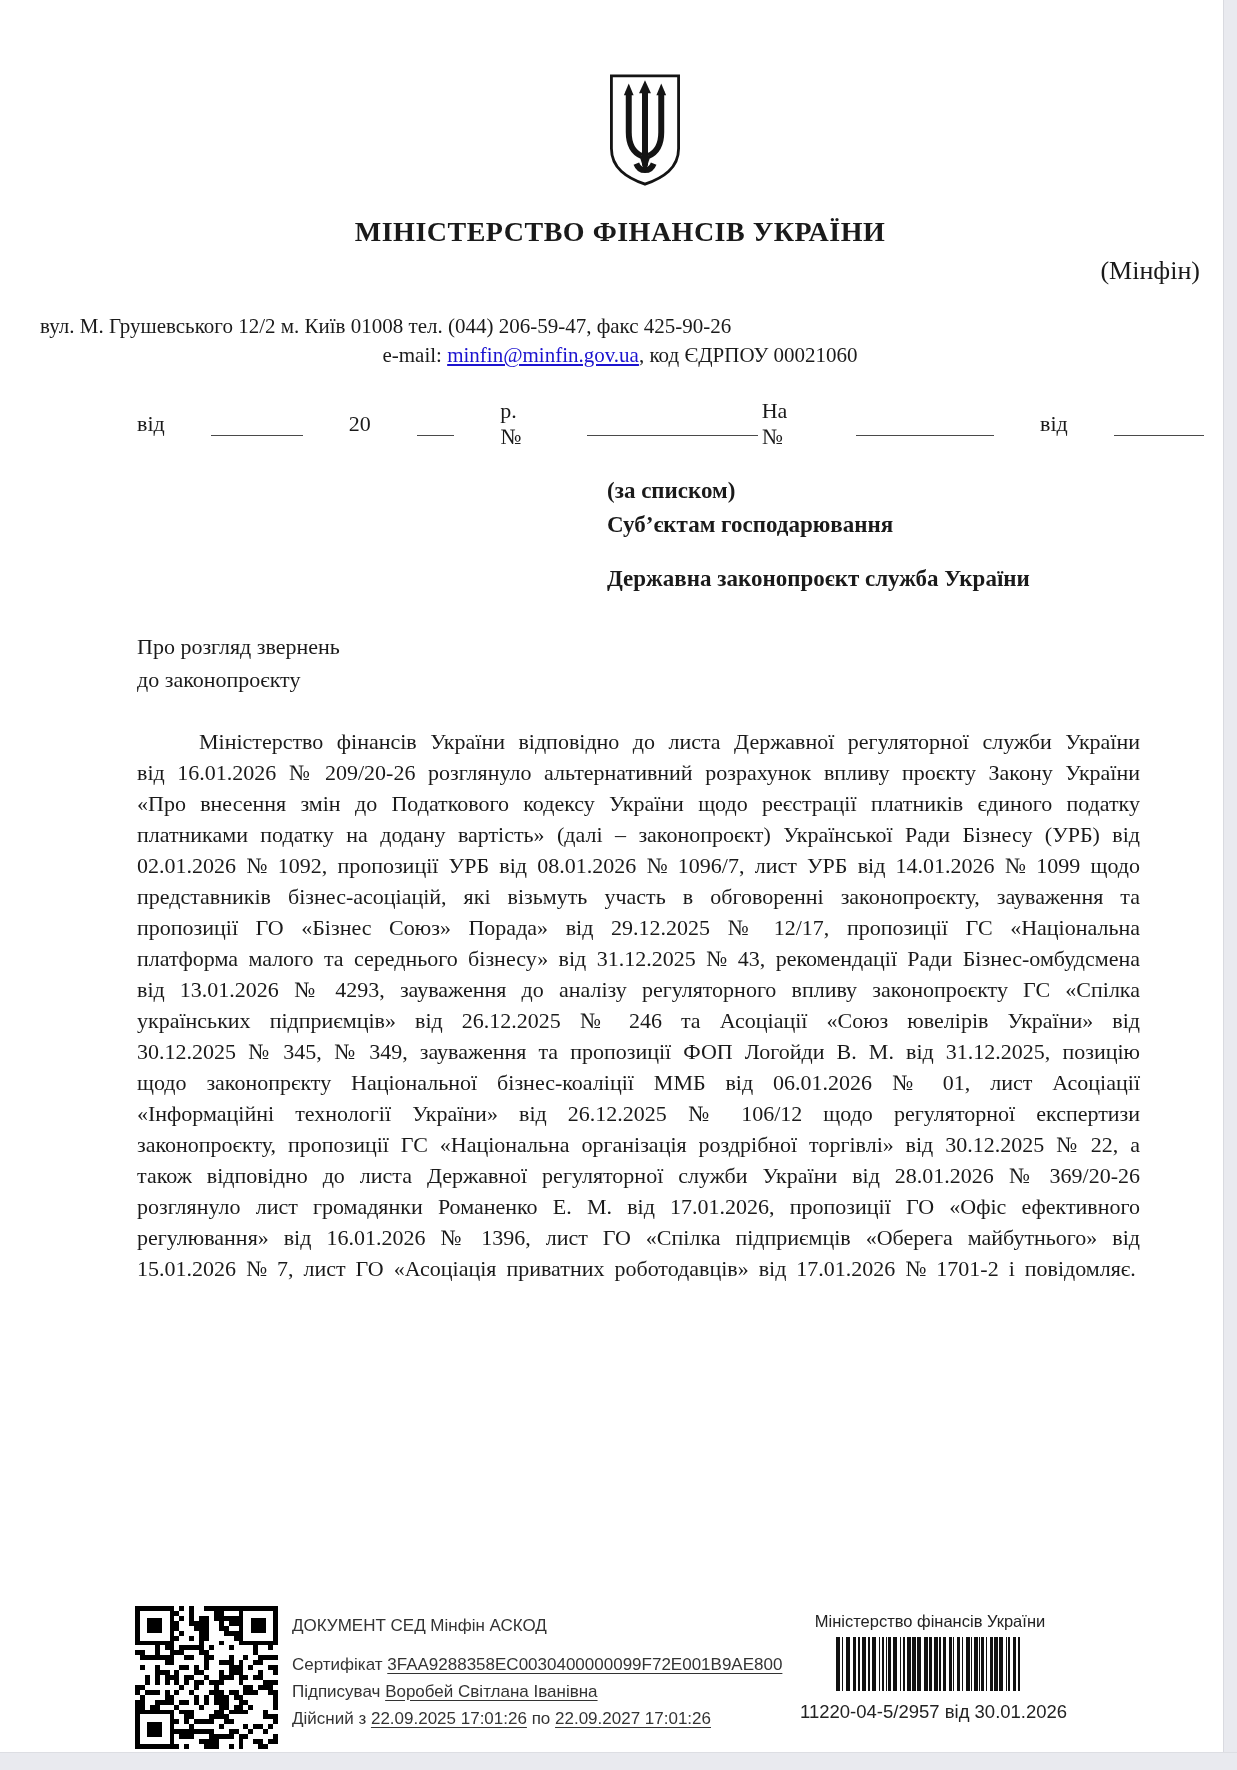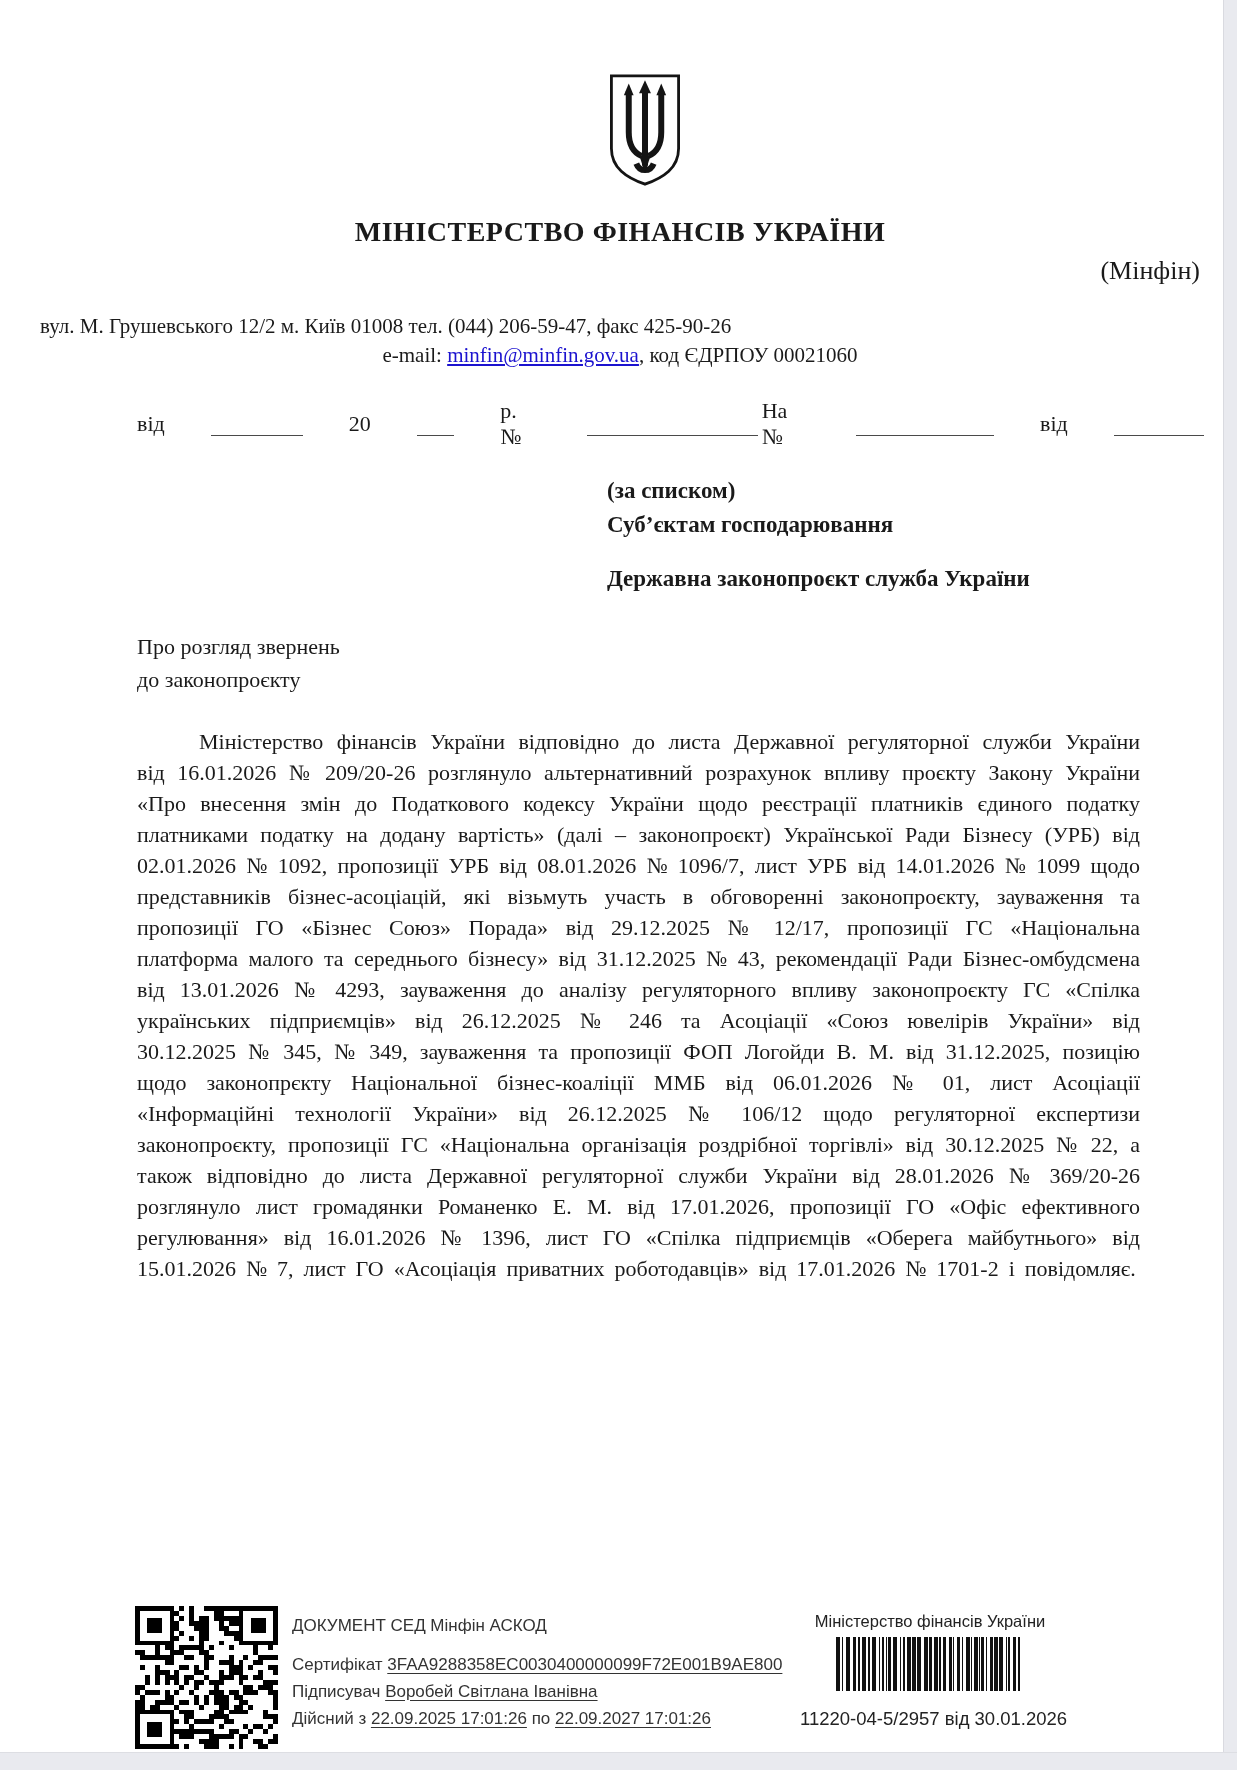--- a/index.html
+++ b/index.html
@@ -34,21 +34,21 @@
   }
   
   .qr{left:135px;top:1606px;width:143px;height:143px;}
   .sig{left:292px;top:1616px;width:520px;font-family:"Liberation Sans",sans-serif;color:#333;font-size:17px;}
   .sig .sys{margin-bottom:19px;}
   .sig .row{margin-bottom:7px;white-space:nowrap;}
   .u{text-decoration:underline;text-underline-offset:3px;}
   .stamp{left:800px;top:1612px;width:260px;text-align:center;font-family:"Liberation Sans",sans-serif;color:#222;}
   .stamp .org{font-size:16.5px;margin-bottom:6px;}
   .stamp .barcode{width:188px;height:54px;margin:0 auto;display:block;}
-  .stamp .num{font-size:18.5px;margin-top:17px;white-space:nowrap;}
+  .stamp .num{font-size:18.5px;margin-top:10px;white-space:nowrap;}
 </style>
 </head>
 <body>
 
 <div class="abs edge-right"></div>
 <div class="abs edge-bottom"></div>
 
 <div class="abs emblem">
   <svg width="78" height="116" viewBox="0 0 72 106" xmlns="http://www.w3.org/2000/svg">
     <path d="M5 3 H67 V70 C67 88 53 97 36 103 C19 97 5 88 5 70 Z" fill="none" stroke="#141414" stroke-width="2.6"></path>

